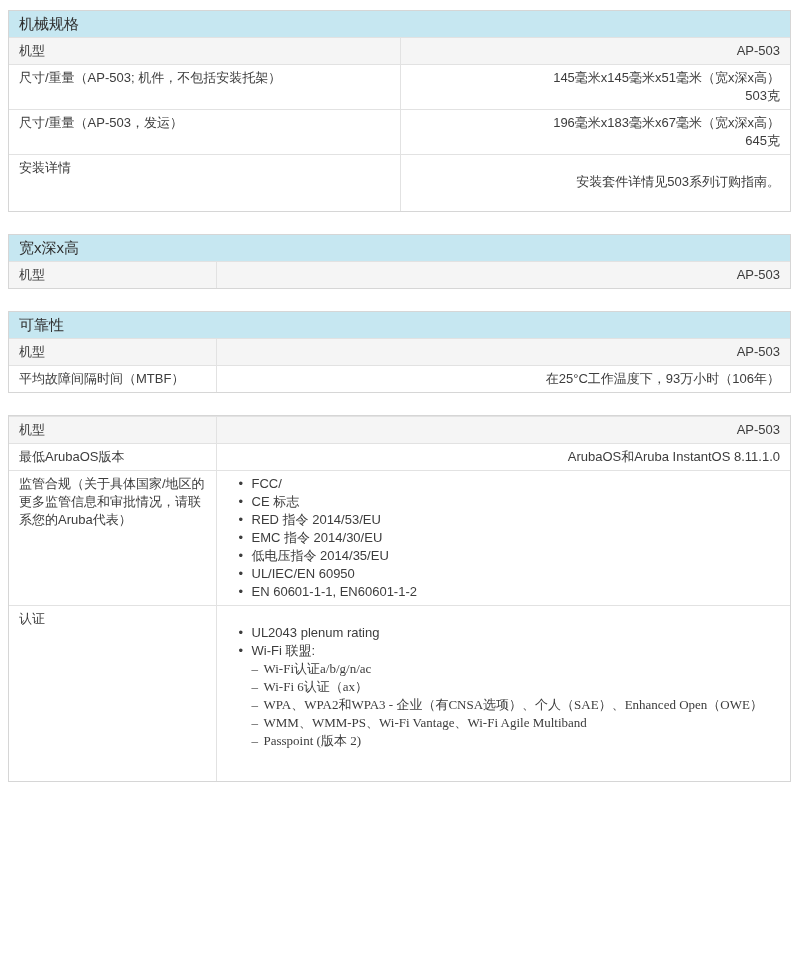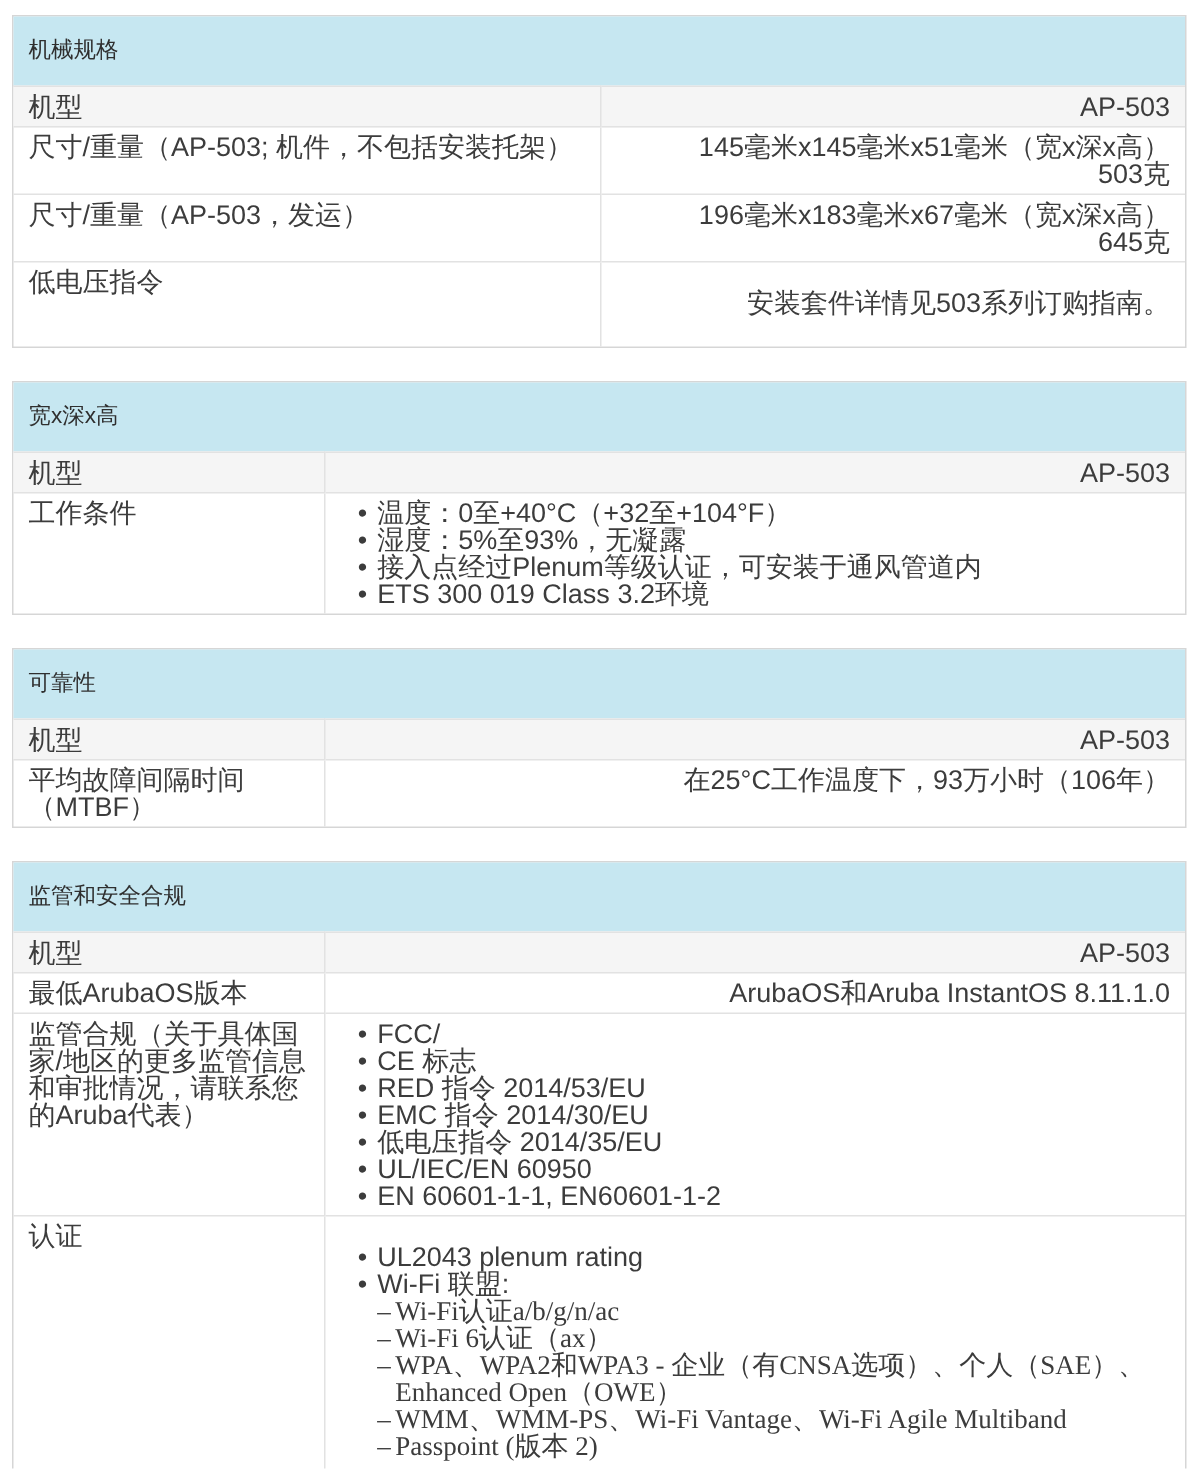--- a/index.html
+++ b/index.html
@@ -18,30 +18,30 @@
     color:var(--text);
   }
   .page{padding:10px 8px 0 8px;}
   .spec-section{
     border:1px solid var(--border-outer);
     margin-bottom:22px;
     background:#fff;
   }
   .sec-header{
     background:var(--header-bg);
-    padding:14px 10px;
+    padding:4px 10px;
     font-size:15px;
     line-height:18px;
     color:var(--title);
   }
   table.spec-table{
     width:100%;
     border-collapse:collapse;
     table-layout:fixed;
-    font-size:18px;
+    font-size:13px;
   }
   td{
     vertical-align:top;
     padding:4px 10px;
     line-height:18px;
     border-top:1px solid var(--border-inner);
     word-wrap:break-word;
   }
   td.label-cell{border-right:1px solid var(--border-inner);}
   tr.shaded td{background:var(--shade);}
@@ -103,21 +103,21 @@
               </td>
             </tr>
             <tr class="spec-row">
               <td class="label-cell"><span>尺寸/重量（AP-503，发运）</span></td>
               <td class="value-cell">
                 <div class="value-line">196毫米x183毫米x67毫米（宽x深x高）</div>
                 <div class="value-line">645克</div>
               </td>
             </tr>
             <tr class="spec-row">
-              <td class="label-cell" style="height: 56px;"><span>低电压指令</span></td>
+              <td class="label-cell" style="height: 56px;"><span>安装详情</span></td>
               <td class="value-cell pushed">
                 <div class="value-line">安装套件详情见503系列订购指南。</div>
               </td>
             </tr>
           </tbody>
         </table>
       </section>
       <section class="spec-section">
         <div class="sec-header"><span>宽x深x高</span></div>
         <table class="spec-table">
@@ -125,31 +125,20 @@
             <col style="width: 207px;">
             <col>
           </colgroup>
           <tbody>
             <tr class="spec-row shaded">
               <td class="label-cell"><span>机型</span></td>
               <td class="value-cell">
                 <div class="value-line">AP-503</div>
               </td>
             </tr>
-            <tr class="spec-row">
-              <td class="label-cell"><span>工作条件</span></td>
-              <td class="value-cell">
-                <ul class="bullet-list">
-                  <li><span>温度：0至+40°C（+32至+104°F）</span></li>
-                  <li><span>湿度：5%至93%，无凝露</span></li>
-                  <li><span>接入点经过Plenum等级认证，可安装于通风管道内</span></li>
-                  <li><span>ETS 300 019 Class 3.2环境</span></li>
-                </ul>
-              </td>
-            </tr>
           </tbody>
         </table>
       </section>
       <section class="spec-section">
         <div class="sec-header"><span>可靠性</span></div>
         <table class="spec-table">
           <colgroup>
             <col style="width: 207px;">
             <col>
           </colgroup>
@@ -163,21 +152,20 @@
             <tr class="spec-row">
               <td class="label-cell"><span>平均故障间隔时间（MTBF）</span></td>
               <td class="value-cell">
                 <div class="value-line">在25°C工作温度下，93万小时（106年）</div>
               </td>
             </tr>
           </tbody>
         </table>
       </section>
       <section class="spec-section">
-        <div class="sec-header"><span>监管和安全合规</span></div>
         <table class="spec-table">
           <colgroup>
             <col style="width: 207px;">
             <col>
           </colgroup>
           <tbody>
             <tr class="spec-row shaded">
               <td class="label-cell"><span>机型</span></td>
               <td class="value-cell">
                 <div class="value-line">AP-503</div>

